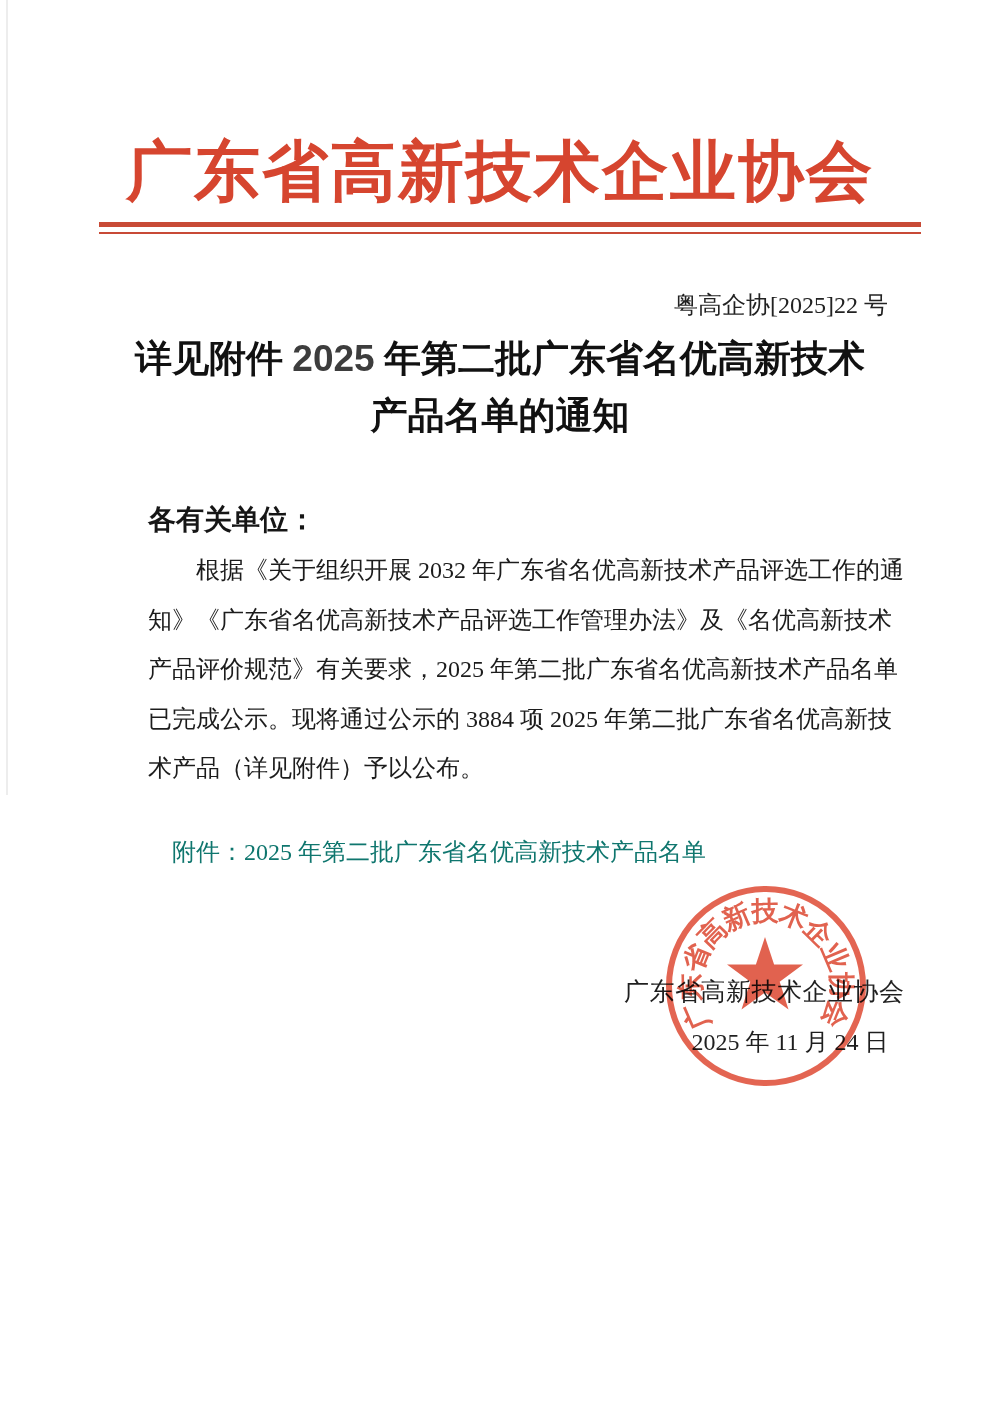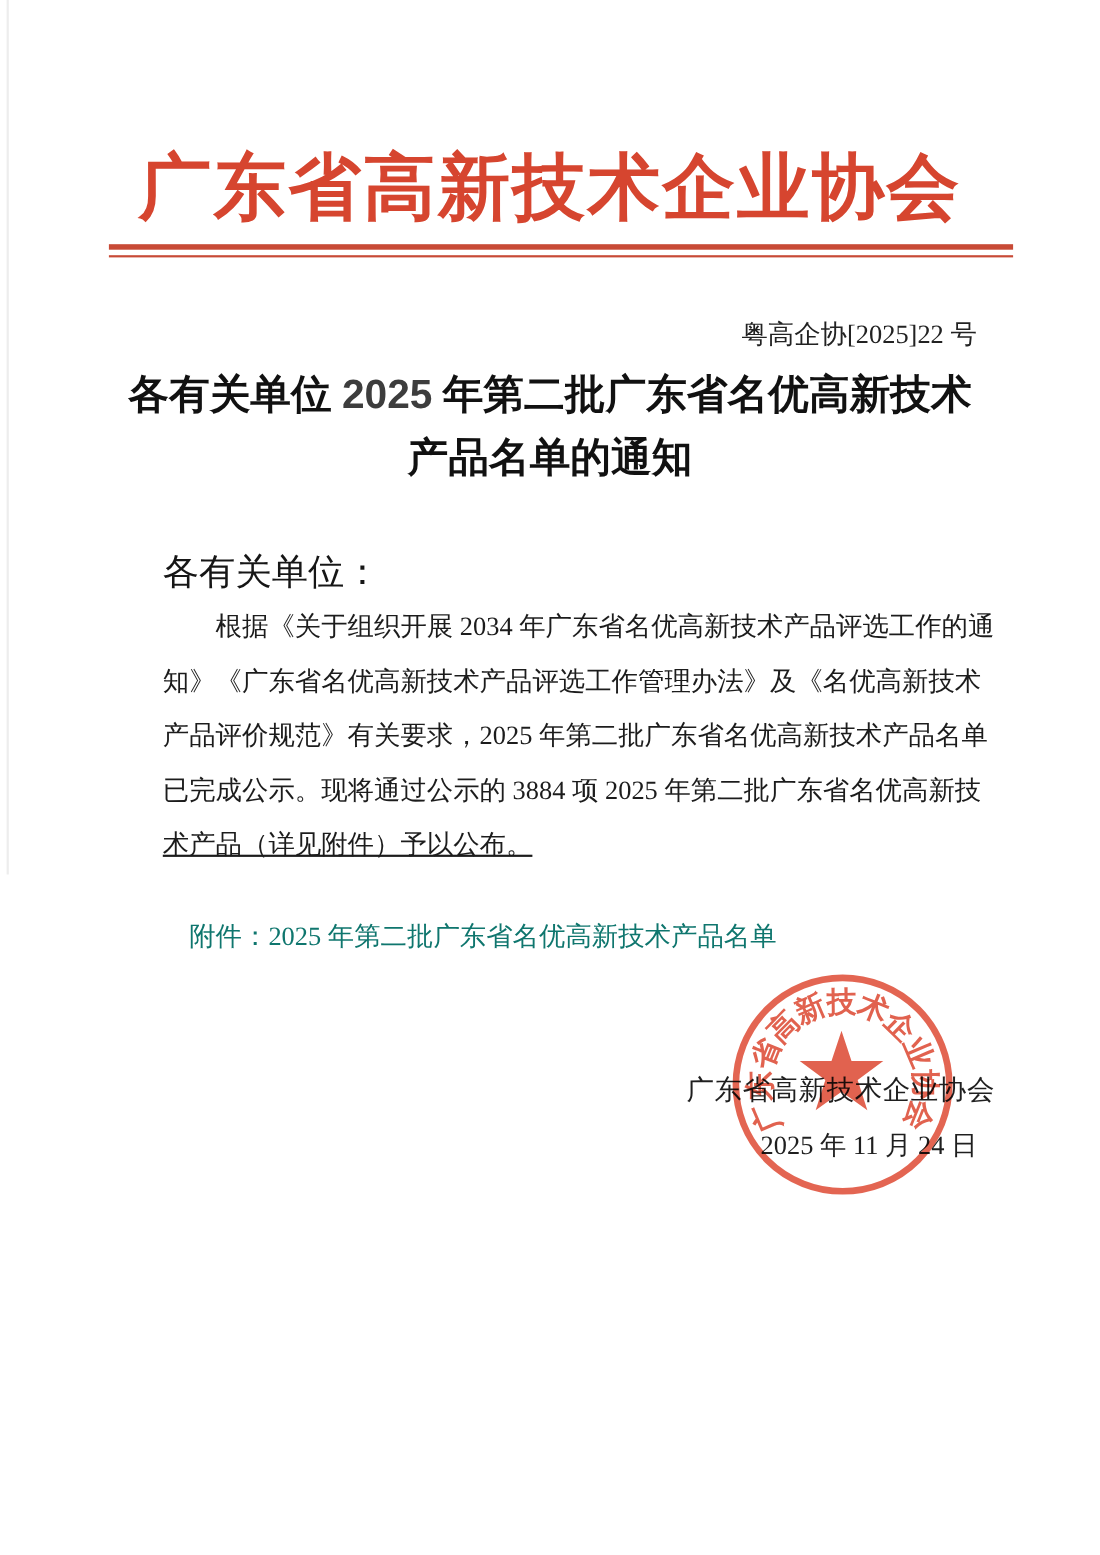--- a/index.html
+++ b/index.html
@@ -71,23 +71,23 @@
   }
   .notice-title .year {
     font-family: "Liberation Sans", "DejaVu Sans", sans-serif;
     color: #3d3d3d;
   }
   
   .salutation {
     position: absolute;
     top: 504px;
     left: 148px;
-    font-size: 33px;
-    line-height: 32px;
-    font-weight: normal;
+    font-size: 28px;
+    line-height: 32px;
+    font-weight: bold;
     font-family: "Liberation Sans", "DejaVu Sans", sans-serif;
     color: #161616;
   }
   .body-block {
     position: absolute;
     top: 546px;
     left: 148px;
     width: 734px;
     font-size: 24px;
     color: #1c1c1c;
@@ -96,21 +96,20 @@
     line-height: 49.5px;
     height: 49.5px;
     text-align: justify;
     text-align-last: justify;
     white-space: nowrap;
   }
   .body-line.first { text-indent: 2em; }
   .body-line.last {
     text-align: left;
     text-align-last: left;
-    text-decoration: underline;
   }
   .attachment {
     position: absolute;
     top: 836px;
     left: 172px;
     font-size: 24px;
     line-height: 32px;
     color: #0f766e;
     white-space: nowrap;
   }
@@ -179,28 +178,28 @@
   <div class="org-header">广东省高新技术企业协会</div>
 
   <div class="rules-top">
     <div class="rule-thick"></div>
     <div class="rule-thin"></div>
   </div>
 
   <div class="doc-number">粤高企协[2025]22 号</div>
 
   <div class="notice-title">
-    <div><span>各有关单位 </span><span class="year">2025</span><span> 年第二批广东省名优高新技术</span></div>
+    <div><span>详见附件 </span><span class="year">2025</span><span> 年第二批广东省名优高新技术</span></div>
     <div>产品名单的通知</div>
   </div>
 
   <div class="salutation">各有关单位：</div>
 
   <div class="body-block">
-    <div class="body-line first">根据《关于组织开展 2034 年广东省名优高新技术产品评选工作的通</div>
+    <div class="body-line first">根据《关于组织开展 2032 年广东省名优高新技术产品评选工作的通</div>
     <div class="body-line">知》《广东省名优高新技术产品评选工作管理办法》及《名优高新技术</div>
     <div class="body-line">产品评价规范》有关要求，2025 年第二批广东省名优高新技术产品名单</div>
     <div class="body-line">已完成公示。现将通过公示的 3884 项 2025 年第二批广东省名优高新技</div>
     <div class="body-line last">术产品（详见附件）予以公布。</div>
   </div>
 
   <div class="attachment">附件：2025 年第二批广东省名优高新技术产品名单</div>
 
   <div class="signature-org">广东省高新技术企业协会</div>
   <div class="signature-date">2025 年 11 月 24 日</div>

